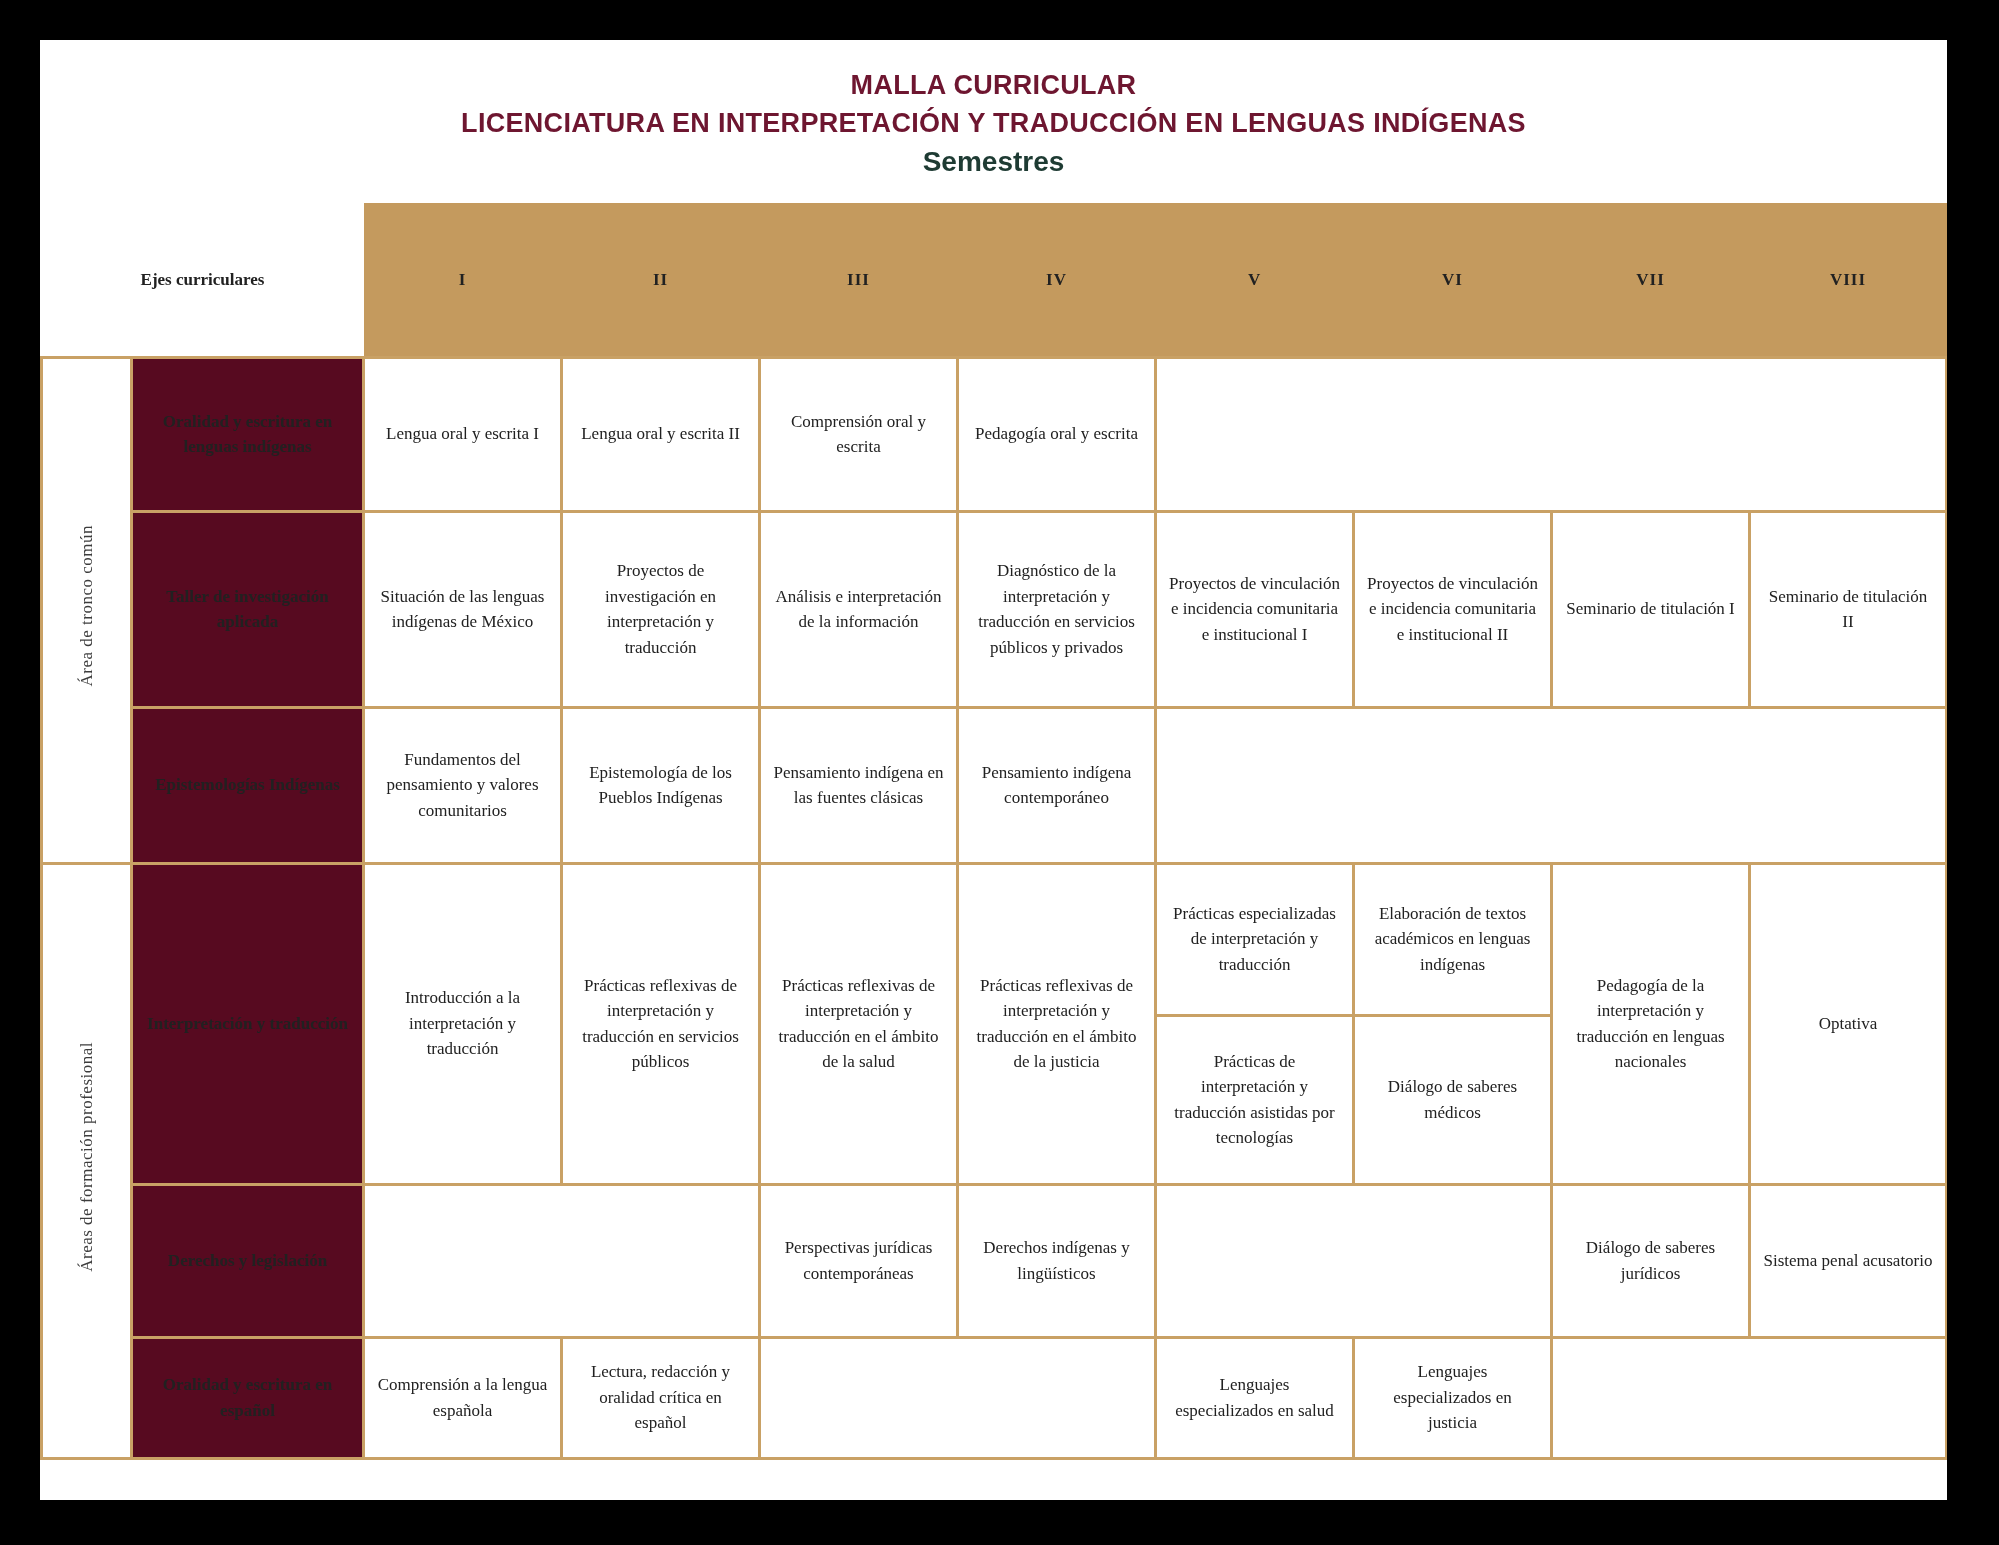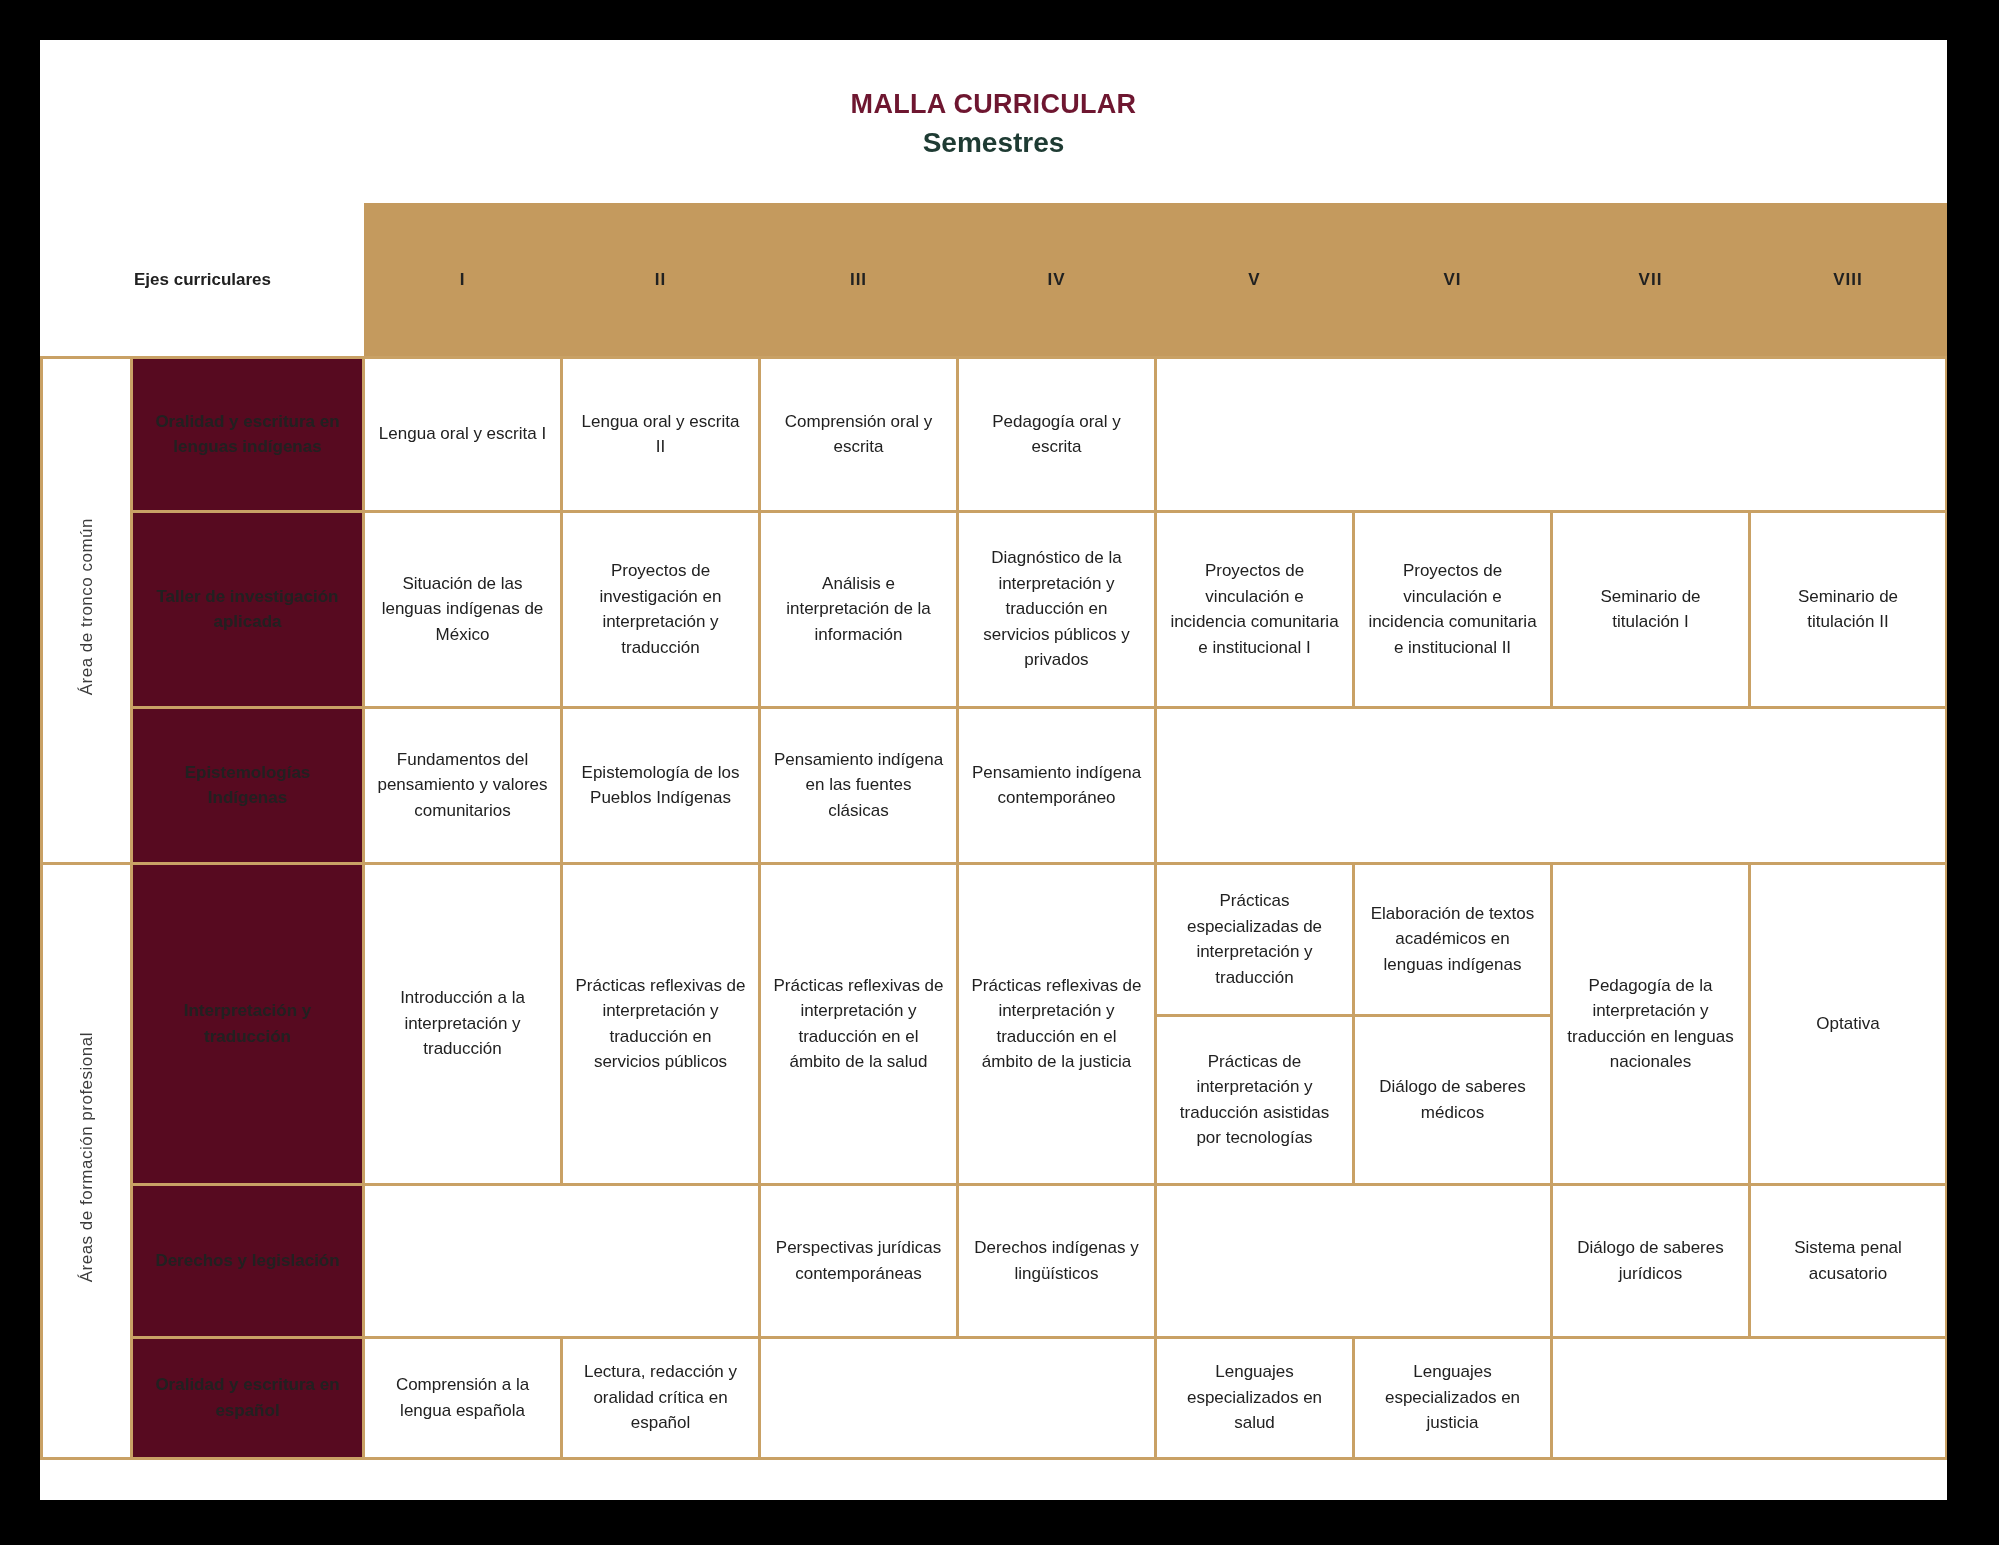--- a/index.html
+++ b/index.html
@@ -31,20 +31,21 @@
   }
   .title-sub{
     color:var(--green_dark,#1E3B33);
     font-weight:bold;font-size:28px;line-height:40px;
   }
   
   table.grid{
     border-collapse:collapse;
     table-layout:fixed;
     width:1907px;
+    font-family:Liberation Serif, serif;
   }
   table.grid td{
     border:3px solid var(--border_tan,#C9A165);
     vertical-align:middle;
     text-align:center;
     padding:6px 12px;
     box-sizing:border-box;
     font-size:17px;
     line-height:1.5;
     color:var(--text_dark,#212121);
@@ -85,20 +86,21 @@
   td.course{background:var(--page_bg,#ffffff);}
   td.empty{background:var(--page_bg,#ffffff);}
 </style>
 </head>
 <body>
 
 <div class="page">
 
   <div class="title-block">
     <div class="title-main">MALLA CURRICULAR</div>
+    <div class="title-main">LICENCIATURA EN INTERPRETACIÓN Y TRADUCCIÓN EN LENGUAS INDÍGENAS</div>
     <div class="title-sub">Semestres</div>
   </div>
 
   <table class="grid">
     <colgroup>
       <col style="width:90px">
         <col style="width:232px">
       <col style="width:198px">
         <col style="width:198px">
         <col style="width:198px">

